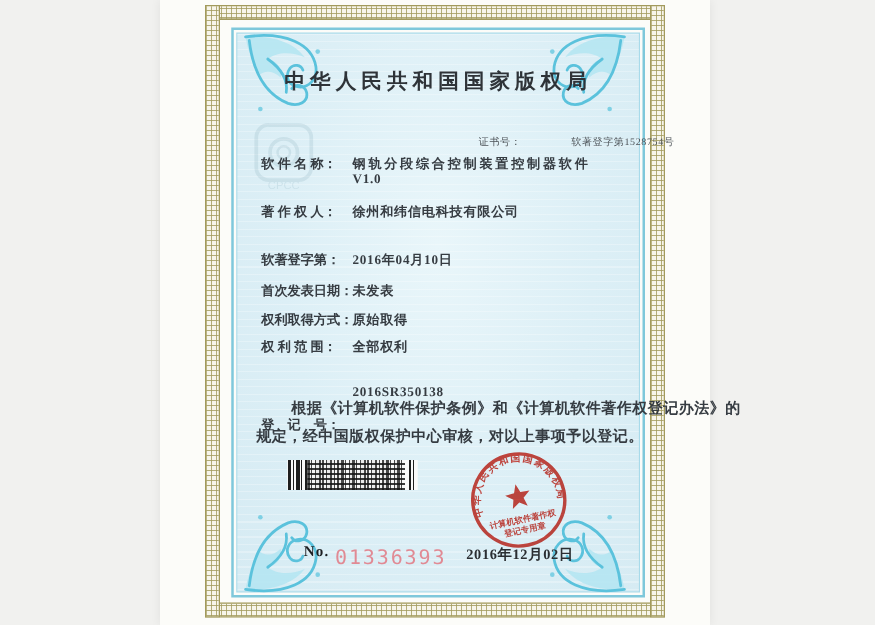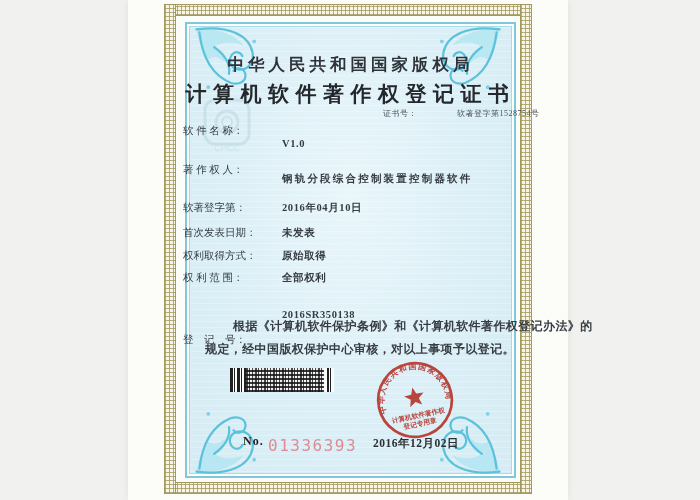--- a/index.html
+++ b/index.html
@@ -54,21 +54,21 @@
   }
   .cert-title{
     left:45px;top:80px;width:355px;text-align:center;
     font-size:21px;font-weight:700;letter-spacing:6.5px;color:#24282c;
   }
   .certno{
     left:255px;top:108px;font-size:8px;color:#4d5358;letter-spacing:.5px;
   }
   .certno .v{margin-left:8px;padding-left:32px;}
   .row-label{
-    left:55px;width:76px;font-size:10.5px;font-weight:400;color:#363c42;
+    left:81px;width:76px;font-size:10.5px;font-weight:700;color:#363c42;
   }
   .row-value{
     left:154px;font-size:10.5px;font-weight:700;color:#363c42;letter-spacing:.6px;
   }
   .row-value.sw{letter-spacing:2.2px;}
   .stmt{
     font-size:12px;font-weight:600;color:#363c42;letter-spacing:.4px;
   }
   .barcode{
     position:absolute;left:102px;top:368px;width:104px;height:24px;
@@ -153,31 +153,31 @@
     </svg>
 
     <svg class="cpcc" viewBox="0 0 50 54">
       <rect x="3" y="2" width="44" height="44" rx="10" fill="none" stroke="#6f9aab" stroke-width="3"></rect>
       <circle cx="25" cy="24" r="11" fill="none" stroke="#6f9aab" stroke-width="3"></circle>
       <circle cx="25" cy="24" r="5" fill="none" stroke="#6f9aab" stroke-width="2"></circle>
       <text x="25" y="53" text-anchor="middle" font-size="9" fill="#6f9aab" font-family="Liberation Sans, sans-serif">CPCC</text>
     </svg>
 
     <div class="txt issuer">中华人民共和国国家版权局</div>
-    <div class="txt cert-title">计算机软件著作权登记证书</div>
 
     <div class="txt certno">
       <span>证书号：</span><span class="v">软著登字第1528754号</span>
     </div>
 
     <div class="txt row-label" style="top:124px;">软 件 名 称：</div>
-    <div class="txt row-value sw" style="top:124px;margin-top:48px;">钢轨分段综合控制装置控制器软件</div>
+    <div class="txt row-value sw" style="top:124px;">钢轨分段综合控制装置控制器软件</div>
     <div class="txt row-value" style="top:138px;">V1.0</div>
 
     <div class="txt row-label" style="top:163px;">著 作 权 人：</div>
+    <div class="txt row-value" style="top:163px;">徐州和纬信电科技有限公司</div>
 
     <div class="txt row-label" style="top:201px;">软著登字第：</div>
     <div class="txt row-value" style="top:201px;">2016年04月10日</div>
 
     <div class="txt row-label" style="top:226px;">首次发表日期：</div>
     <div class="txt row-value" style="top:226px;">未发表</div>
 
     <div class="txt row-label" style="top:249px;">权利取得方式：</div>
     <div class="txt row-value" style="top:249px;">原始取得</div>
 

